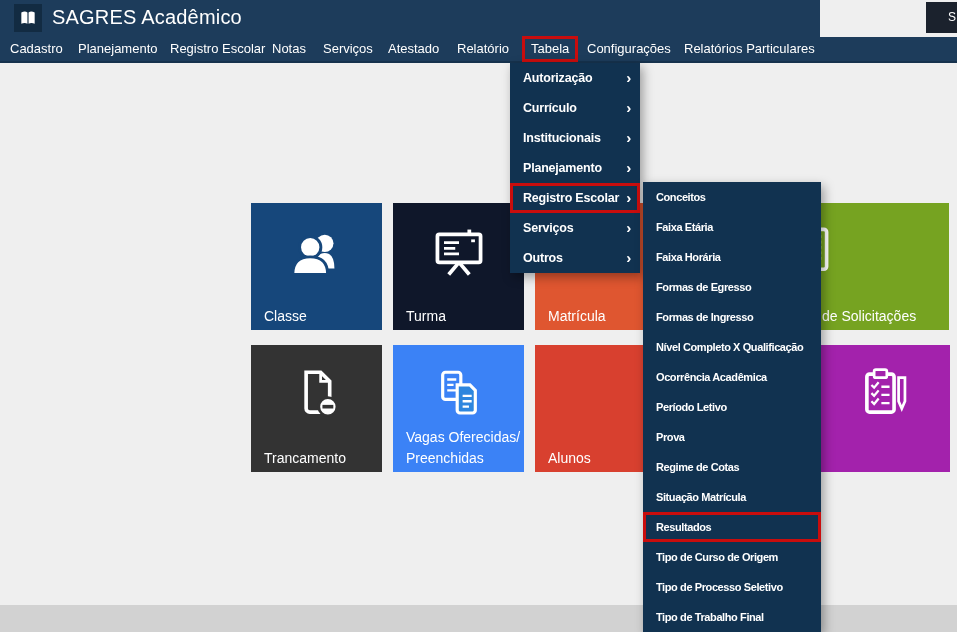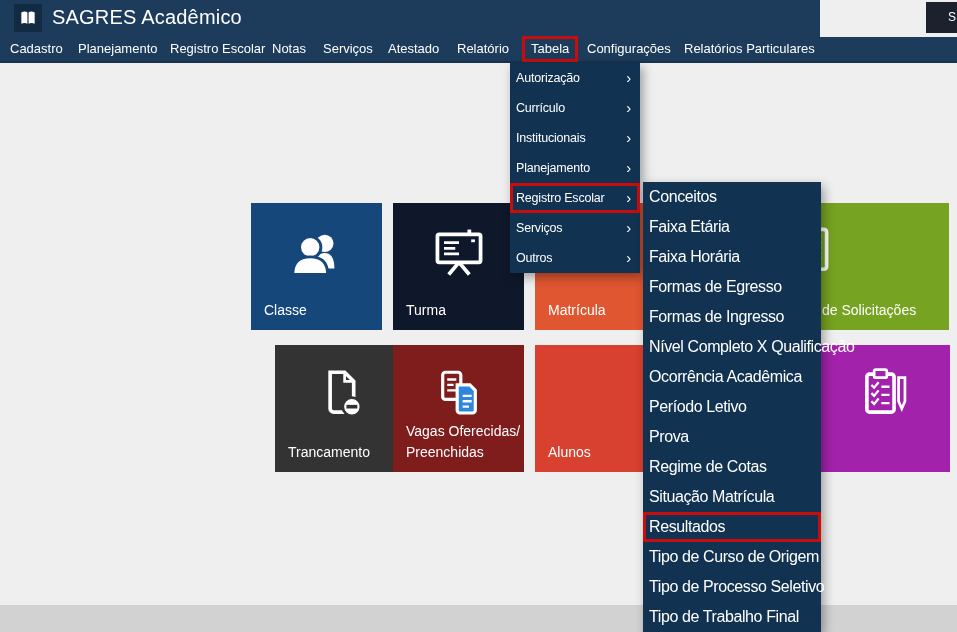--- a/index.html
+++ b/index.html
@@ -12,28 +12,28 @@
   .header{position:absolute;left:0;top:0;width:820px;height:37px;background:var(--header-bg,#1D3C5B);z-index:30;}
   .logo{position:absolute;left:14px;top:4px;width:28px;height:28px;background:var(--logo-bg,#122B42);display:flex;align-items:center;justify-content:center;}
   .app-title{position:absolute;left:52px;top:6px;font-size:20px;color:#fff;letter-spacing:.2px;}
   .account-box{position:absolute;left:926px;top:2px;width:40px;height:31px;background:var(--account-bg,#1B222D);color:#fff;font-size:12px;line-height:31px;padding-left:22px;box-sizing:border-box;}
   
   .menubar{position:absolute;left:0;top:37px;width:957px;height:24px;background:var(--header-bg,#1D3C5B);border-bottom:2px solid var(--menubar-border,#16324D);z-index:30;}
   .mitem{position:absolute;top:0;line-height:24px;font-size:13px;color:#fff;white-space:nowrap;cursor:default;}
   .mitem.hl-box{top:-1px;height:20px;line-height:20px;padding:0 6px;border:3px solid var(--highlight,#C90D0D);margin-left:8px;}
   
   .panel{position:absolute;background:var(--panel-bg,#113250);z-index:40;box-shadow:3px 4px 10px rgba(0,0,0,.35);}
-  .panel .item{height:30px;line-height:30px;padding-left:6px;font-size:12.5px;letter-spacing:-.2px;color:#fff;position:relative;white-space:nowrap;}
-  .submenu .item{font-size:16px;letter-spacing:-.4px;}
+  .panel .item{height:30px;line-height:30px;padding-left:13px;font-size:12.5px;letter-spacing:-.2px;color:#fff;position:relative;white-space:nowrap;font-weight:bold;}
+  .submenu .item{font-size:11px;letter-spacing:-.4px;}
   .chev{position:absolute;right:9px;top:0;font-size:15px;line-height:29px;color:#fff;}
   .hl{box-shadow:inset 0 0 0 3px var(--highlight,#C90D0D);}
   
   .tile{position:absolute;z-index:5;color:#fff;}
   .tile svg{position:absolute;top:20px;left:50%;transform:translateX(-50%);}
-  .tile .label{position:absolute;left:13px;bottom:10px;font-size:14px;line-height:1.45;white-space:pre;}
+  .tile .label{position:absolute;left:13px;bottom:4px;font-size:14px;line-height:1.45;white-space:pre;}
   .tile .label.offset{left:145px;}
   
   .strip{position:absolute;left:0;top:605px;width:957px;height:27px;background:var(--strip-bg,#D2D2D2);z-index:6;}
 </style>
 </head>
 <body>
 
 <div class="header">
   <div class="logo">
     <svg viewBox="0 0 24 24" width="20" height="20">
@@ -85,31 +85,31 @@
 </div>
 
 <div class="tile" style="left: 677px; top: 203px; width: 272px; height: 127px; background: rgb(118, 163, 33);">
   <svg viewBox="0 0 64 64" width="58" height="58" fill="none" stroke="#fff">
     <rect x="17" y="7" width="30" height="44" rx="3" stroke-width="4"></rect>
     <path d="M23 15h18M23 21h18M23 27h18M23 33h18M23 39h18" stroke-width="3"></path>
   </svg>
   <div class="label offset">de Solicitações</div>
 </div>
 
-<div class="tile" style="left: 251px; top: 345px; width: 131px; height: 127px; background: rgb(51, 51, 51); margin-left: 24px;">
+<div class="tile" style="left: 251px; top: 345px; width: 131px; height: 127px; background: rgb(51, 51, 51);">
   <svg viewBox="0 0 64 64" width="58" height="58" fill="none" stroke="#fff" stroke-width="4">
     <path d="M20 8h16l10 10v30a4 4 0 0 1-4 4H24a4 4 0 0 1-4-4z"></path>
     <path d="M36 8v10h10" stroke-width="3"></path>
     <circle cx="44" cy="46" r="10" fill="#fff" stroke="#333333" stroke-width="3"></circle>
     <path d="M38 46h12" stroke="#333333" stroke-width="4"></path>
   </svg>
   <div class="label">Trancamento</div>
 </div>
 
-<div class="tile" style="left: 393px; top: 345px; width: 131px; height: 127px; background: #7f1d1d;">
+<div class="tile" style="left: 393px; top: 345px; width: 131px; height: 127px; background: #3b82f6;">
   <svg viewBox="0 0 64 64" width="58" height="58" fill="none" stroke="#fff">
     <rect x="14" y="8" width="20" height="30" rx="3" stroke-width="3.5"></rect>
     <path d="M19 16h10M19 22h7M19 28h10" stroke-width="2.5"></path>
     <path d="M30 22h14l6 6v22a3 3 0 0 1-3 3H33a3 3 0 0 1-3-3z" fill="#2E86DE" stroke-width="3.5"></path>
     <path d="M36 34h10M36 40h10M36 46h7" stroke-width="2.5"></path>
   </svg>
   <div class="label">Vagas Oferecidas/
 Preenchidas</div>
 </div>
 

